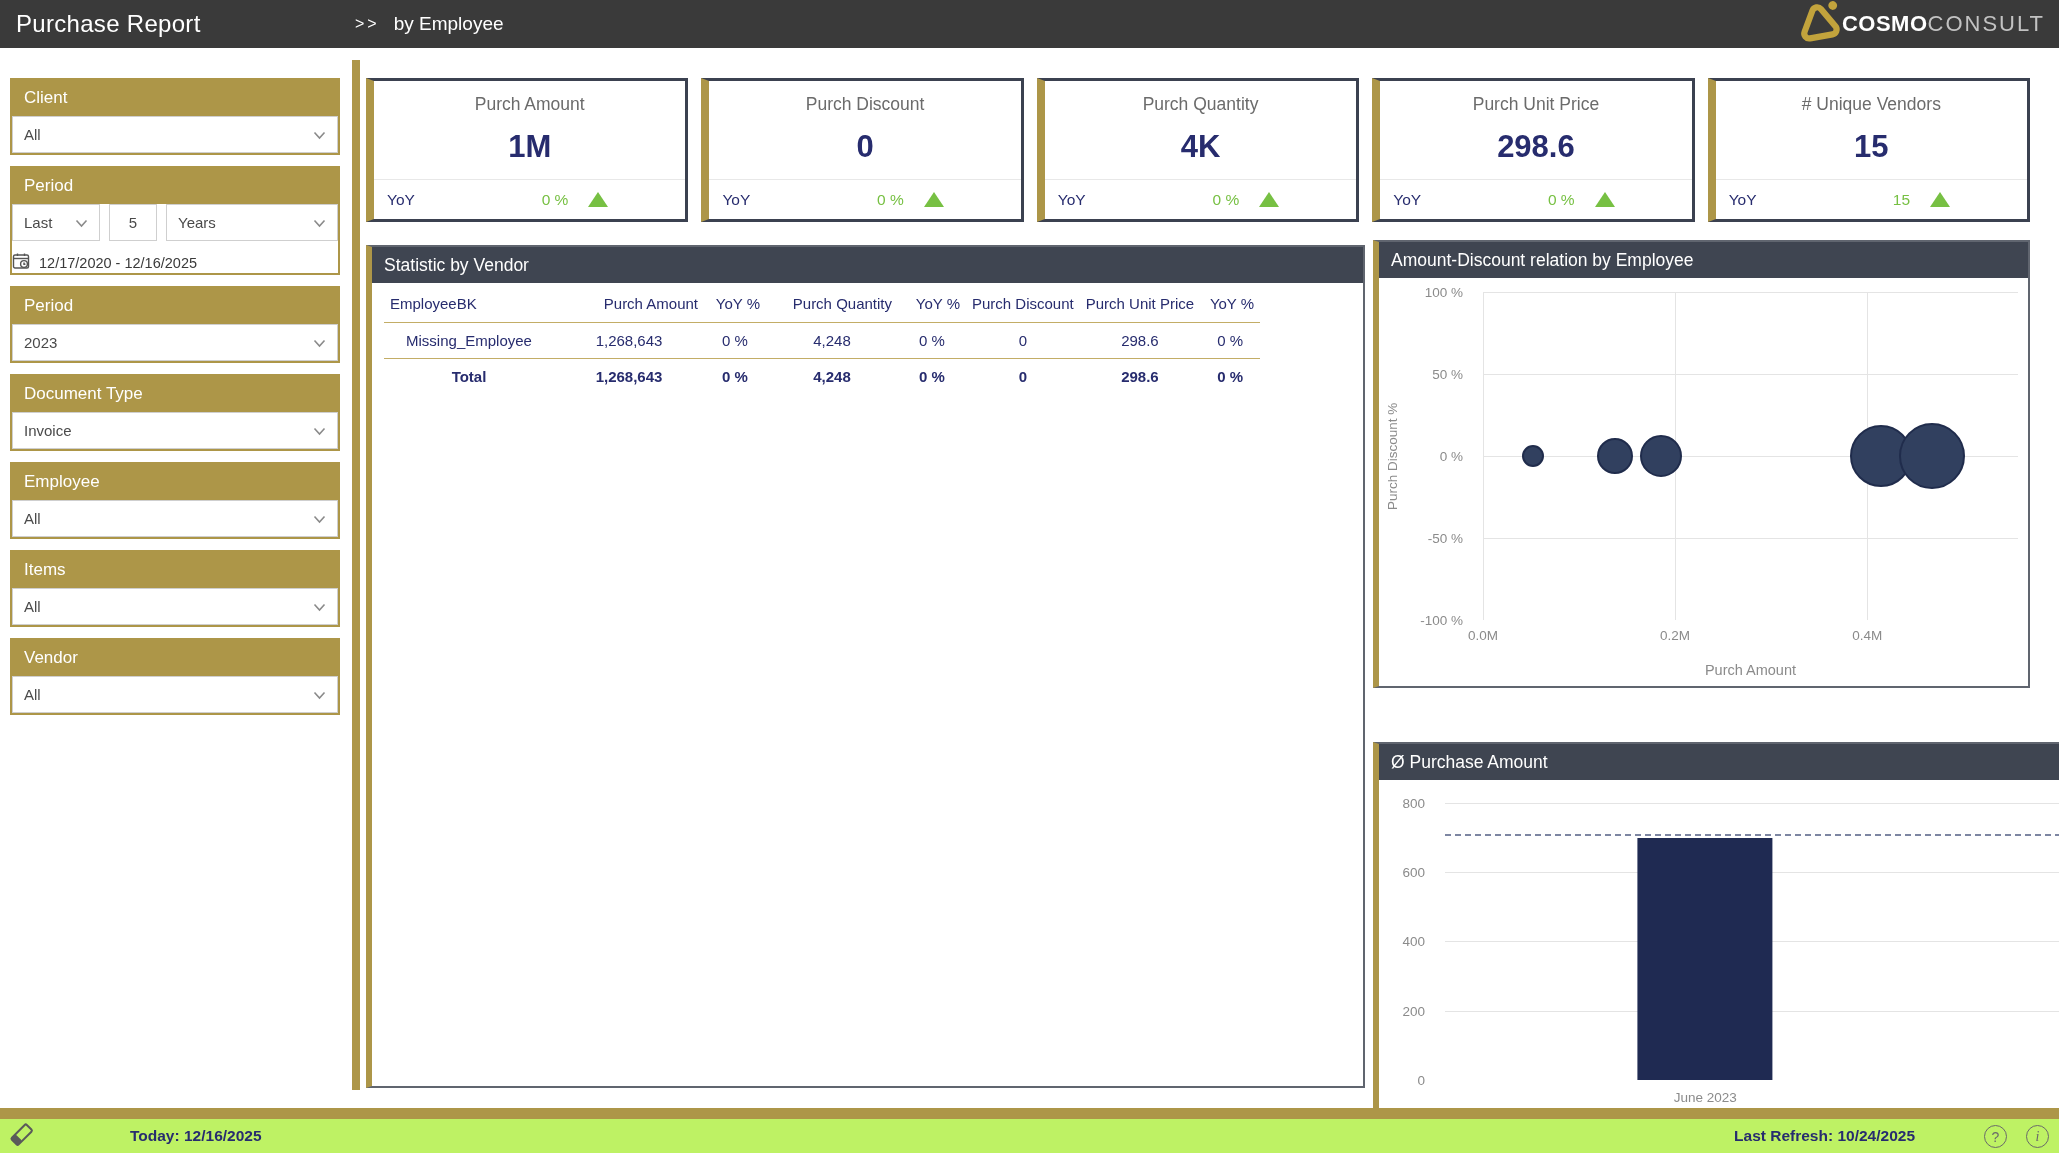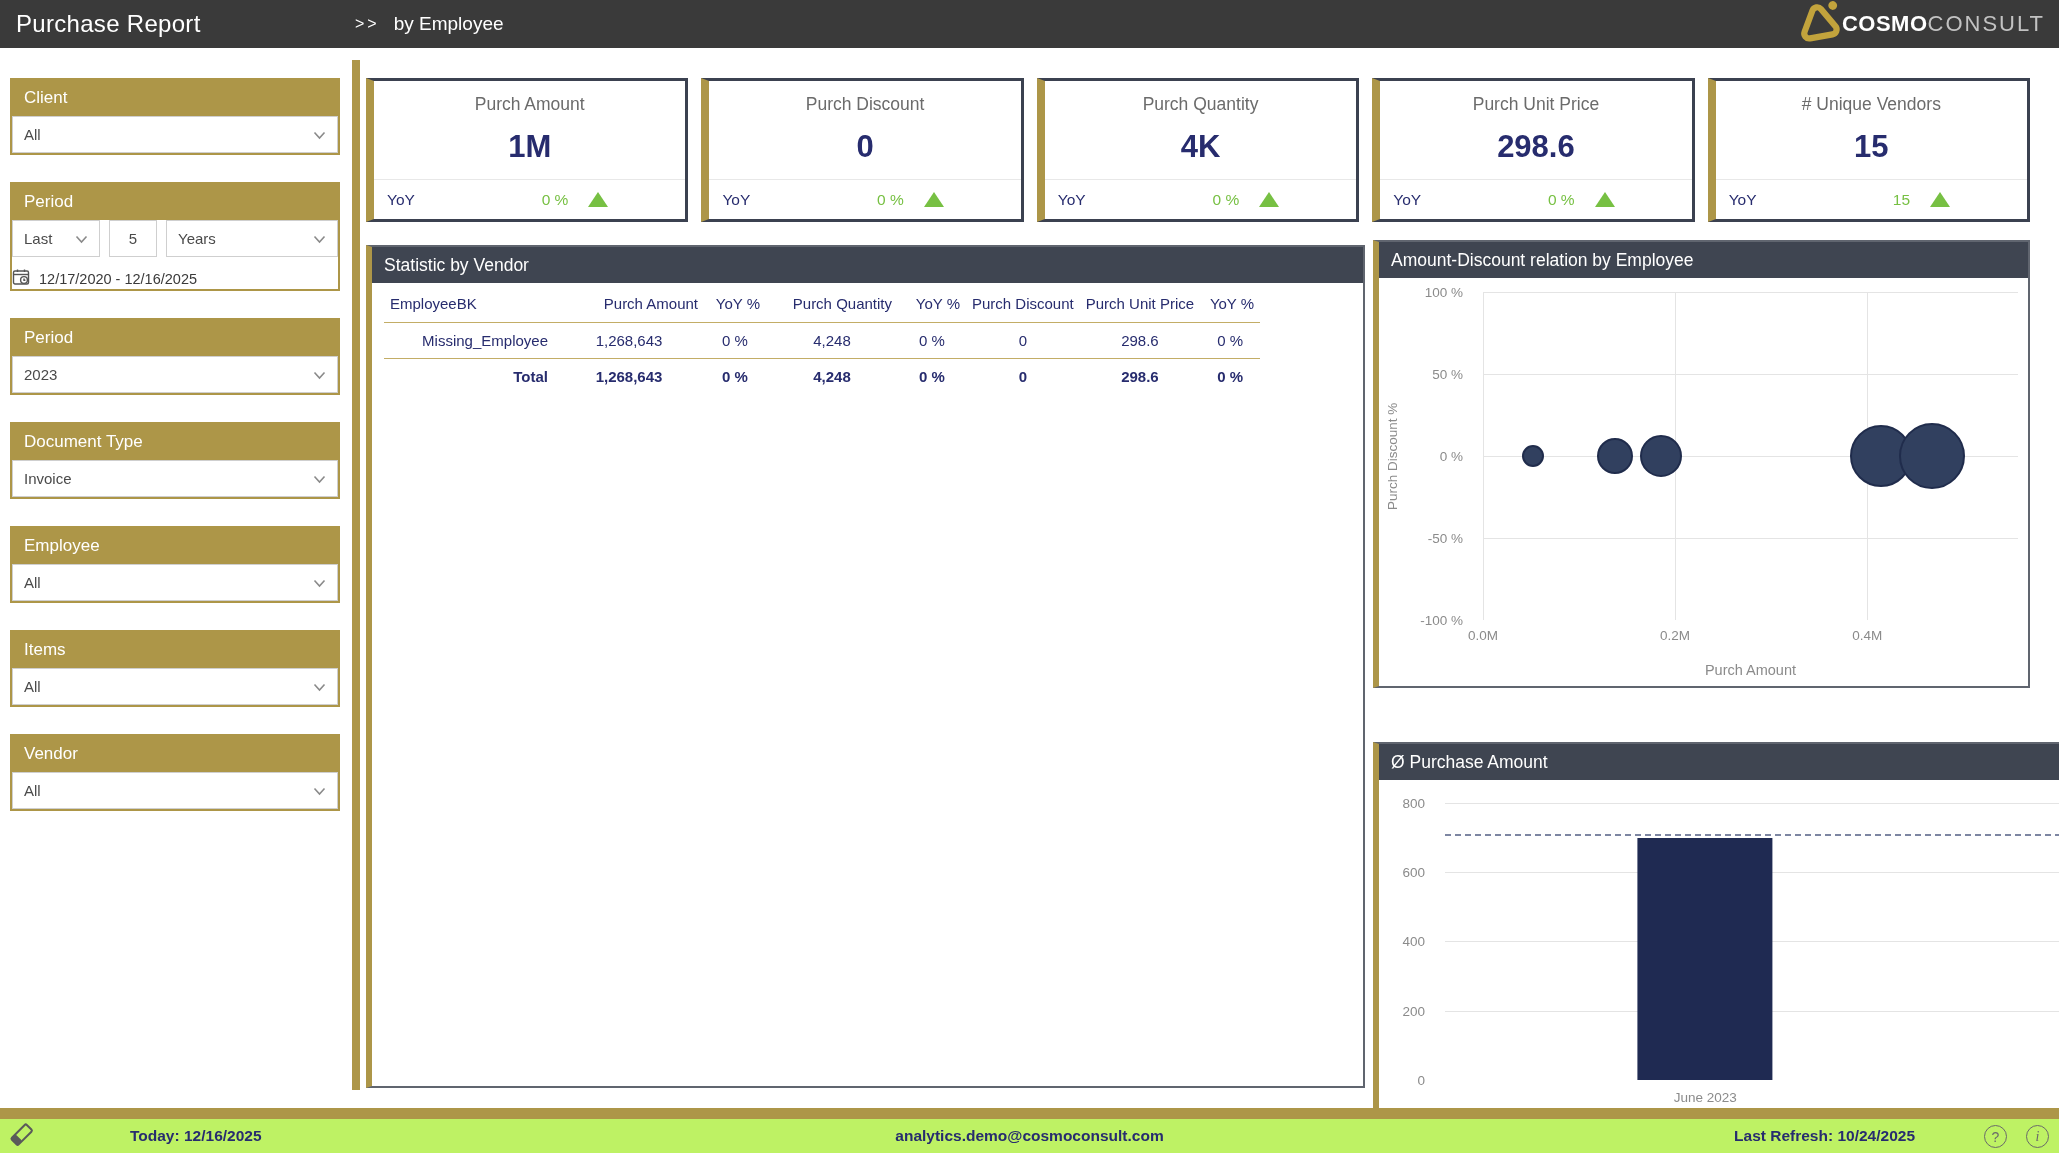--- a/index.html
+++ b/index.html
@@ -14,21 +14,21 @@
   .titlebar{position:absolute;left:0;top:0;width:100%;height:48px;background:var(--titlebar);color:#fff}
   .tb-title{position:absolute;left:16px;top:0;line-height:48px;font-size:24px;letter-spacing:.3px}
   .tb-sub{position:absolute;left:355px;top:0;line-height:48px;font-size:19px;display:flex;gap:14px;align-items:center}
   .tb-sep{font-size:16px;letter-spacing:3px}
   .brand{position:absolute;right:14px;top:0;height:48px;display:flex;align-items:center;}
   .brand-bold{font-size:22px;font-weight:bold;color:#fff;letter-spacing:.5px}
   .brand-light{font-size:22px;font-weight:300;color:#c2c2c2;letter-spacing:2px}
 
   
   .sidebar{position:absolute;left:10px;top:78px;width:330px}
-  .fcard{border:2px solid var(--gold);background:#fff;margin-bottom:27px}
+  .fcard{border:2px solid var(--gold);background:#fff;margin-bottom:11px}
   .fhead{background:var(--gold);color:#fff;height:36px;display:flex;align-items:center;padding:0 12px;font-size:17px}
   .fbody{}
   .dd{height:37px;border:1px solid #cfcfcf;background:#fff;display:flex;align-items:center;padding:0 11px;color:#4a4a4a;font-size:15px;cursor:pointer}
   .dd .chev{margin-left:auto}
   .prow{display:flex;gap:9px}
   .dd.small{width:88px}
   .num-in{width:48px;height:37px;border:1px solid #cfcfcf;text-align:center;font-size:15px;color:#4a4a4a}
   .dd.grow{flex:1}
   .drange{display:flex;align-items:center;gap:9px;margin-top:11px;font-size:14.5px;color:#3a3a3a;cursor:pointer}
 
@@ -49,21 +49,21 @@
   .panel-header{height:36px;background:var(--slate);color:#fff;font-size:17.5px;display:flex;align-items:center;padding:0 12px}
   .table-panel{left:366px;top:245px;width:999px;height:843px}
   .scatter-panel{left:1373px;top:240px;width:657px;height:448px}
   .bar-panel{left:1373px;top:742px;width:764px;height:388px}
 
   
   table.stat{border-collapse:collapse;margin:2px 12px;font-size:15px;color:var(--navy)}
   table.stat th{font-weight:normal;text-align:right;padding:10px 6px;border-bottom:1px solid #c3ad66;white-space:nowrap}
   table.stat th:first-child{text-align:left}
   table.stat td{text-align:center;padding:9px 6px;white-space:nowrap}
-  table.stat td:first-child{text-align:right}
+  table.stat td:first-child{text-align:center}
   table.stat tr.datarow td{border-bottom:1px solid #c3ad66}
   table.stat tr.total td{font-weight:bold}
   table.stat tr.datarow{cursor:pointer}
 
   
   .chart-body{position:relative;height:calc(100% - 36px)}
   .plot{position:absolute;overflow:hidden}
   .gl-h{position:absolute;left:0;right:0;height:1px;background:#e4e4e4}
   .gl-v{position:absolute;top:0;bottom:0;width:1px;background:#e4e4e4}
   .ytick{position:absolute;right:10px;transform:translateY(-50%);font-size:13.5px;color:#8b8b8b;white-space:nowrap}
@@ -392,19 +392,18 @@
   <div class="footer">
     <span class="ft-eraser">
       <svg width="27" height="27" viewBox="0 0 27 27">
         <g transform="rotate(-45 13.5 13.5)">
           <rect x="3" y="9" width="21" height="9.5" rx="1.5" fill="none" stroke="#5a5a5a" stroke-width="2"></rect>
           <rect x="3" y="9" width="6.5" height="9.5" rx="1.5" fill="#5a5a5a"></rect>
         </g>
       </svg>
     </span>
     <span class="ft-today">Today: 12/16/2025</span>
-    <span class="ft-email">analytics.demo@cosmoconsult.com</span>
     <span class="ft-refresh">Last Refresh: 10/24/2025</span>
     <span class="circ help">?</span>
     <span class="circ info">i</span>
   </div>
 
 </div>
 
 </body></html>

